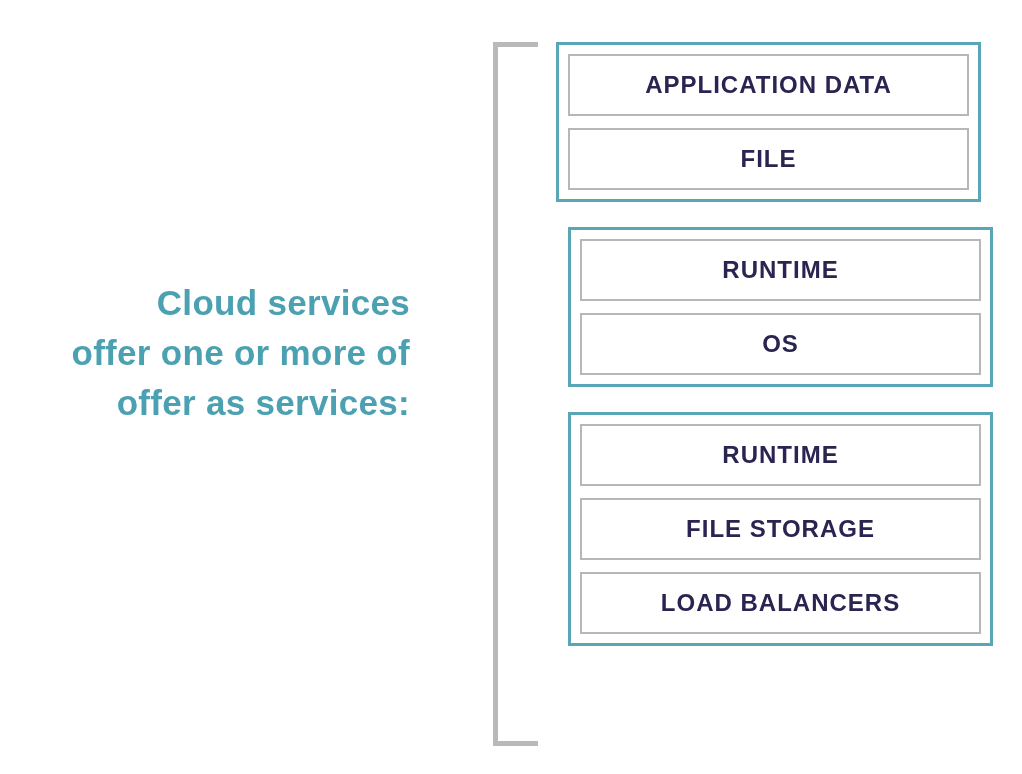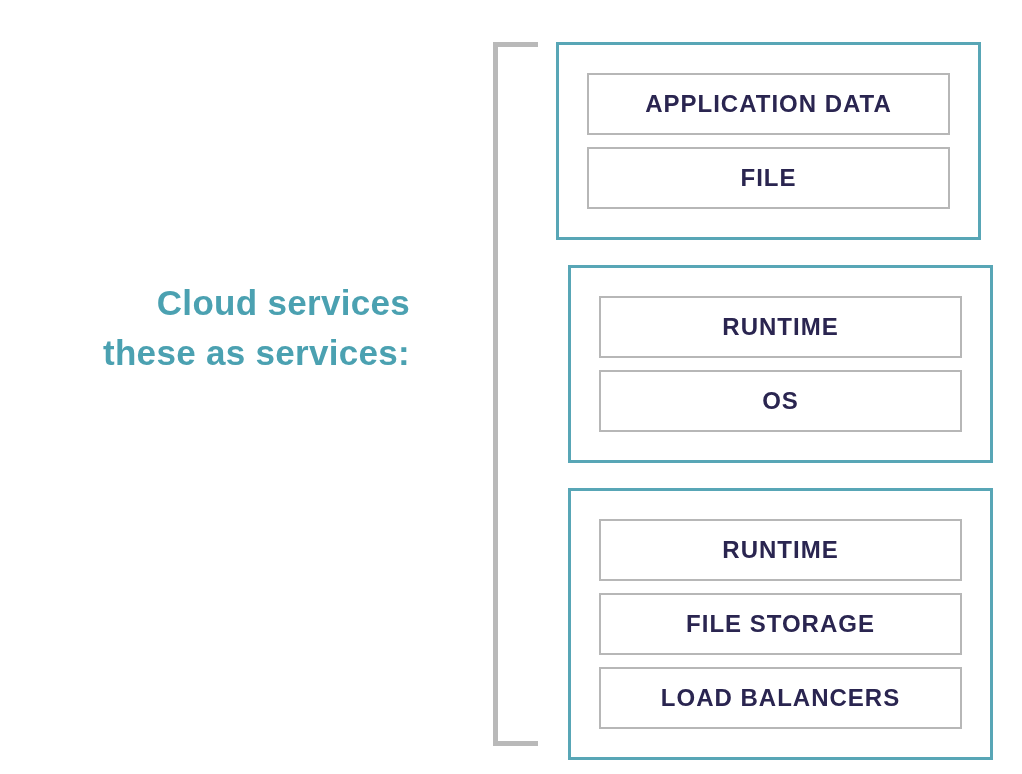--- a/index.html
+++ b/index.html
@@ -45,21 +45,21 @@
     position: absolute;
     left: 556px;
     top: 42px;
     width: 425px;
   }
   .group {
     box-sizing: border-box;
     width: 425px;
     border: 3px solid var(--teal_border, #58a6b6);
     background: #ffffff;
-    padding: 28px;
+    padding: 9px;
     display: flex;
     flex-direction: column;
     gap: 12px;
   }
   .group + .group {
     margin-top: 25px;
     margin-left: 12px;
   }
   .item {
     box-sizing: border-box;
@@ -78,21 +78,22 @@
     white-space: nowrap;
   }
 </style>
 </head>
 <body>
 
 <div class="canvas">
 
   <div class="intro">
     <div>Cloud services</div>
-    <div>these as services:</div>
+    <div>offer one or more of</div>
+    <div>offer as services:</div>
   </div>
 
   <div class="bracket"></div>
 
   <div class="groups">
       <div class="group">
         <div class="item">
           <span>APPLICATION DATA</span>
         </div>
         <div class="item">

